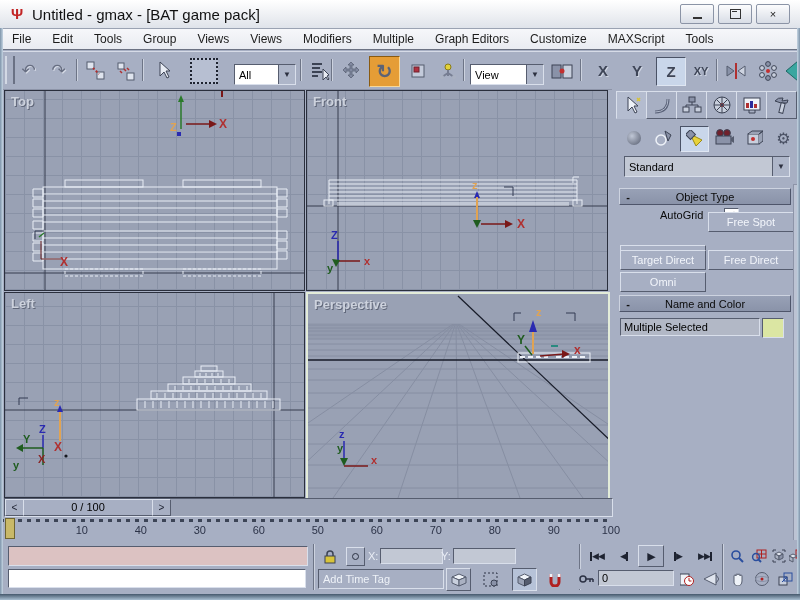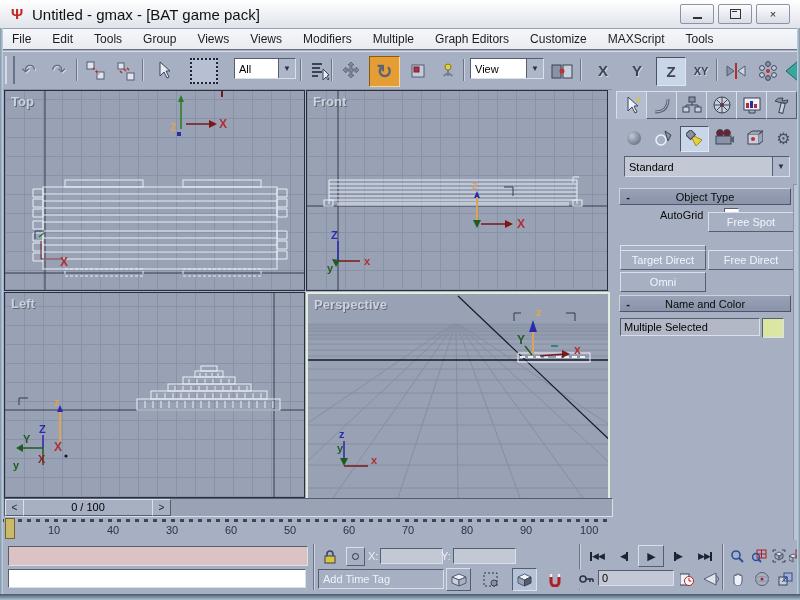--- a/index.html
+++ b/index.html
@@ -24,21 +24,21 @@
   
   .toolbar{position:absolute;left:0;top:51px;width:800px;height:37px;background:#a7afc3;
     border-top:1px solid #d6dbe7;border-bottom:1px solid #59607255;}
   .grip{position:absolute;left:5px;top:4px;width:6px;height:28px;
     border-left:2px solid #d2d8e4;border-right:2px solid #6a7184;}
   .tbtn{position:absolute;top:5px;width:27px;height:27px;display:flex;align-items:center;justify-content:center;}
   .tsep{position:absolute;top:7px;width:1px;height:22px;background:#6d7486;box-shadow:1px 0 0 #ccd2df;}
   .pressed-orange{background:#e59d36;border:1px solid;border-color:#8a5a10 #f7d89a #f7d89a #8a5a10;}
   .pressed-blue{background:#c9d6ea;border:1px solid;border-color:#4a5266 #dfe6f2 #dfe6f2 #4a5266;}
   .axisbtn{font-size:15px;font-weight:bold;color:#3e4557;text-shadow:1px 1px 0 #cfd5e2;}
-  .dd{position:absolute;top:6px;height:19px;background:#fff;border:1px solid;border-color:#565d6f #d9dfeb #d9dfeb #565d6f;
+  .dd{position:absolute;top:12px;height:19px;background:#fff;border:1px solid;border-color:#565d6f #d9dfeb #d9dfeb #565d6f;
       display:flex;align-items:center;font-size:11px;color:#000;}
   .dd .dtxt{flex:1;padding-left:4px;}
   .dd .darr{width:16px;height:100%;background:#aeb6c9;border-left:1px solid #565d6f;
       display:flex;align-items:center;justify-content:center;font-size:8px;color:#2c3040;}
   .gicon{font-size:17px;color:#676e82;text-shadow:1px 1px 0 #d7dce7;line-height:1;}
   
   .vp{position:absolute;background:#99a1b4;
       background-image:repeating-linear-gradient(0deg,#8992a6 0 1px,transparent 1px 19px),
                        repeating-linear-gradient(90deg,#8992a6 0 1px,transparent 1px 19px);
       border:1px solid #2a2f3d;}
@@ -64,21 +64,21 @@
   
   .timeslider-row{position:absolute;left:4px;top:498px;width:607px;height:17px;background:#9aa2b5;
       border:1px solid;border-color:#565d6f #d9dfeb #d9dfeb #565d6f;}
   .ts-btn{position:absolute;top:0px;width:17px;height:15px;background:#a7afc3;border:1px solid;
       border-color:#d9dfeb #565d6f #565d6f #d9dfeb;font-size:10px;color:#1c2030;display:flex;align-items:center;justify-content:center;}
   .ts-handle{position:absolute;left:18px;top:0;width:128px;height:15px;background:#a7afc3;border:1px solid;
       border-color:#d9dfeb #565d6f #565d6f #d9dfeb;font-size:11px;color:#000;text-align:center;line-height:15px;}
   .ruler{position:absolute;left:0;top:517px;width:612px;height:23px;background:#a7afc3;border-bottom:1px solid #59607255;}
   .ruler .dashline{position:absolute;left:0;top:2px;width:100%;height:3px;
       background:repeating-linear-gradient(90deg,#3c4456 0 4px,transparent 4px 9px);}
-  .ruler .tick{position:absolute;top:7px;width:40px;text-align:left;font-size:11px;color:#2b3247;}
+  .ruler .tick{position:absolute;top:7px;width:40px;text-align:right;font-size:11px;color:#2b3247;}
   .rhandle{position:absolute;left:5px;top:1px;width:8px;height:19px;background:#c9b968;border:1px solid #6f6530;}
   .statusbar{position:absolute;left:0;top:540px;width:800px;height:54px;background:#a7afc3;}
   .pinkfield{position:absolute;left:8px;top:6px;width:298px;height:18px;background:#dcc2c2;
       border:1px solid;border-color:#565d6f #d9dfeb #d9dfeb #565d6f;}
   .whitefield{position:absolute;left:8px;top:29px;width:298px;height:19px;background:#ffffff;
       border:1px solid;border-color:#565d6f #d9dfeb #d9dfeb #565d6f;font-size:11px;color:#000;padding:0 3px;box-sizing:border-box;
       font-family:"Liberation Sans",sans-serif;}
   .sbtn{position:absolute;display:flex;align-items:center;justify-content:center;background:#a7afc3;
       border:1px solid;border-color:#d9dfeb #565d6f #565d6f #d9dfeb;}
   .sbtn.flat{border-color:transparent;}

